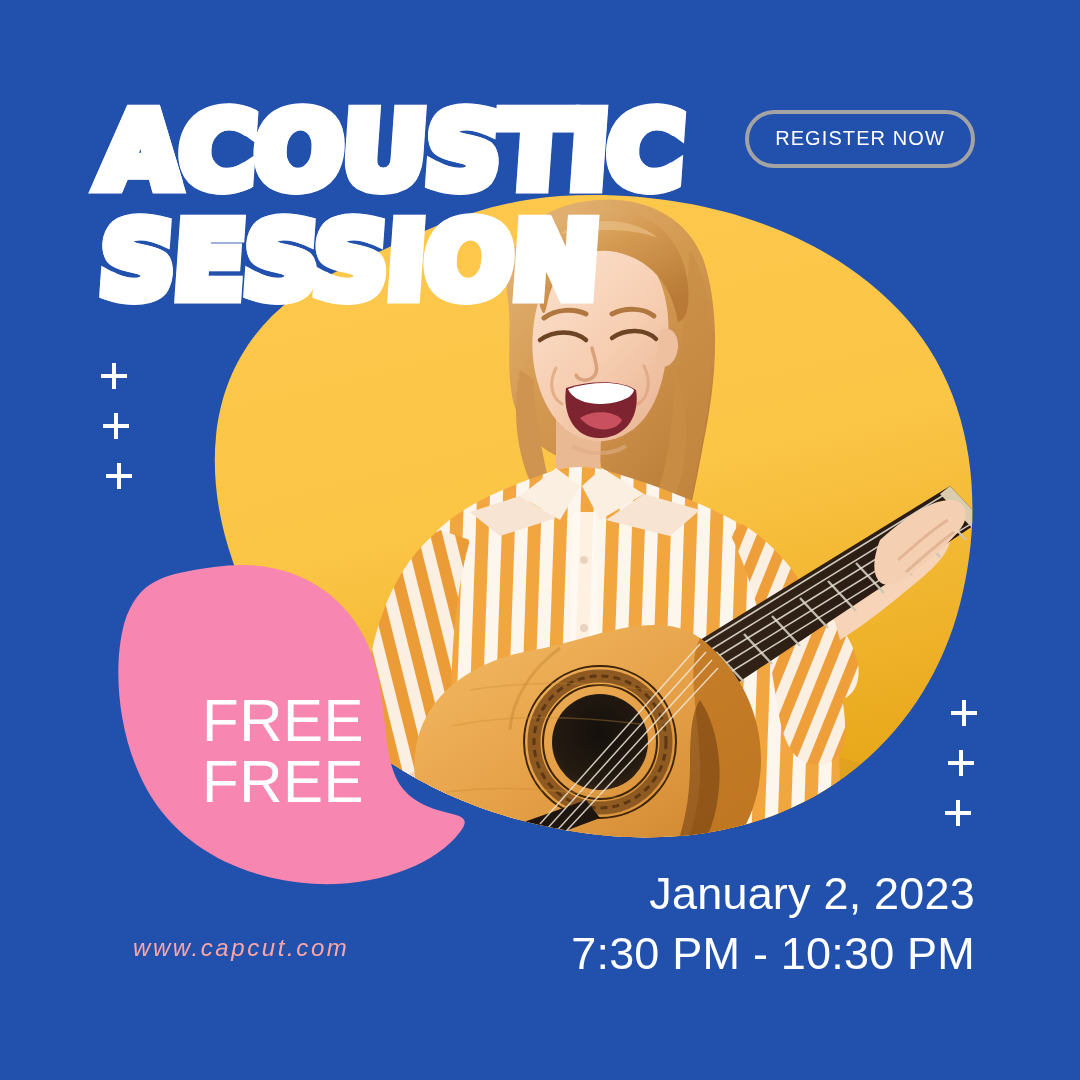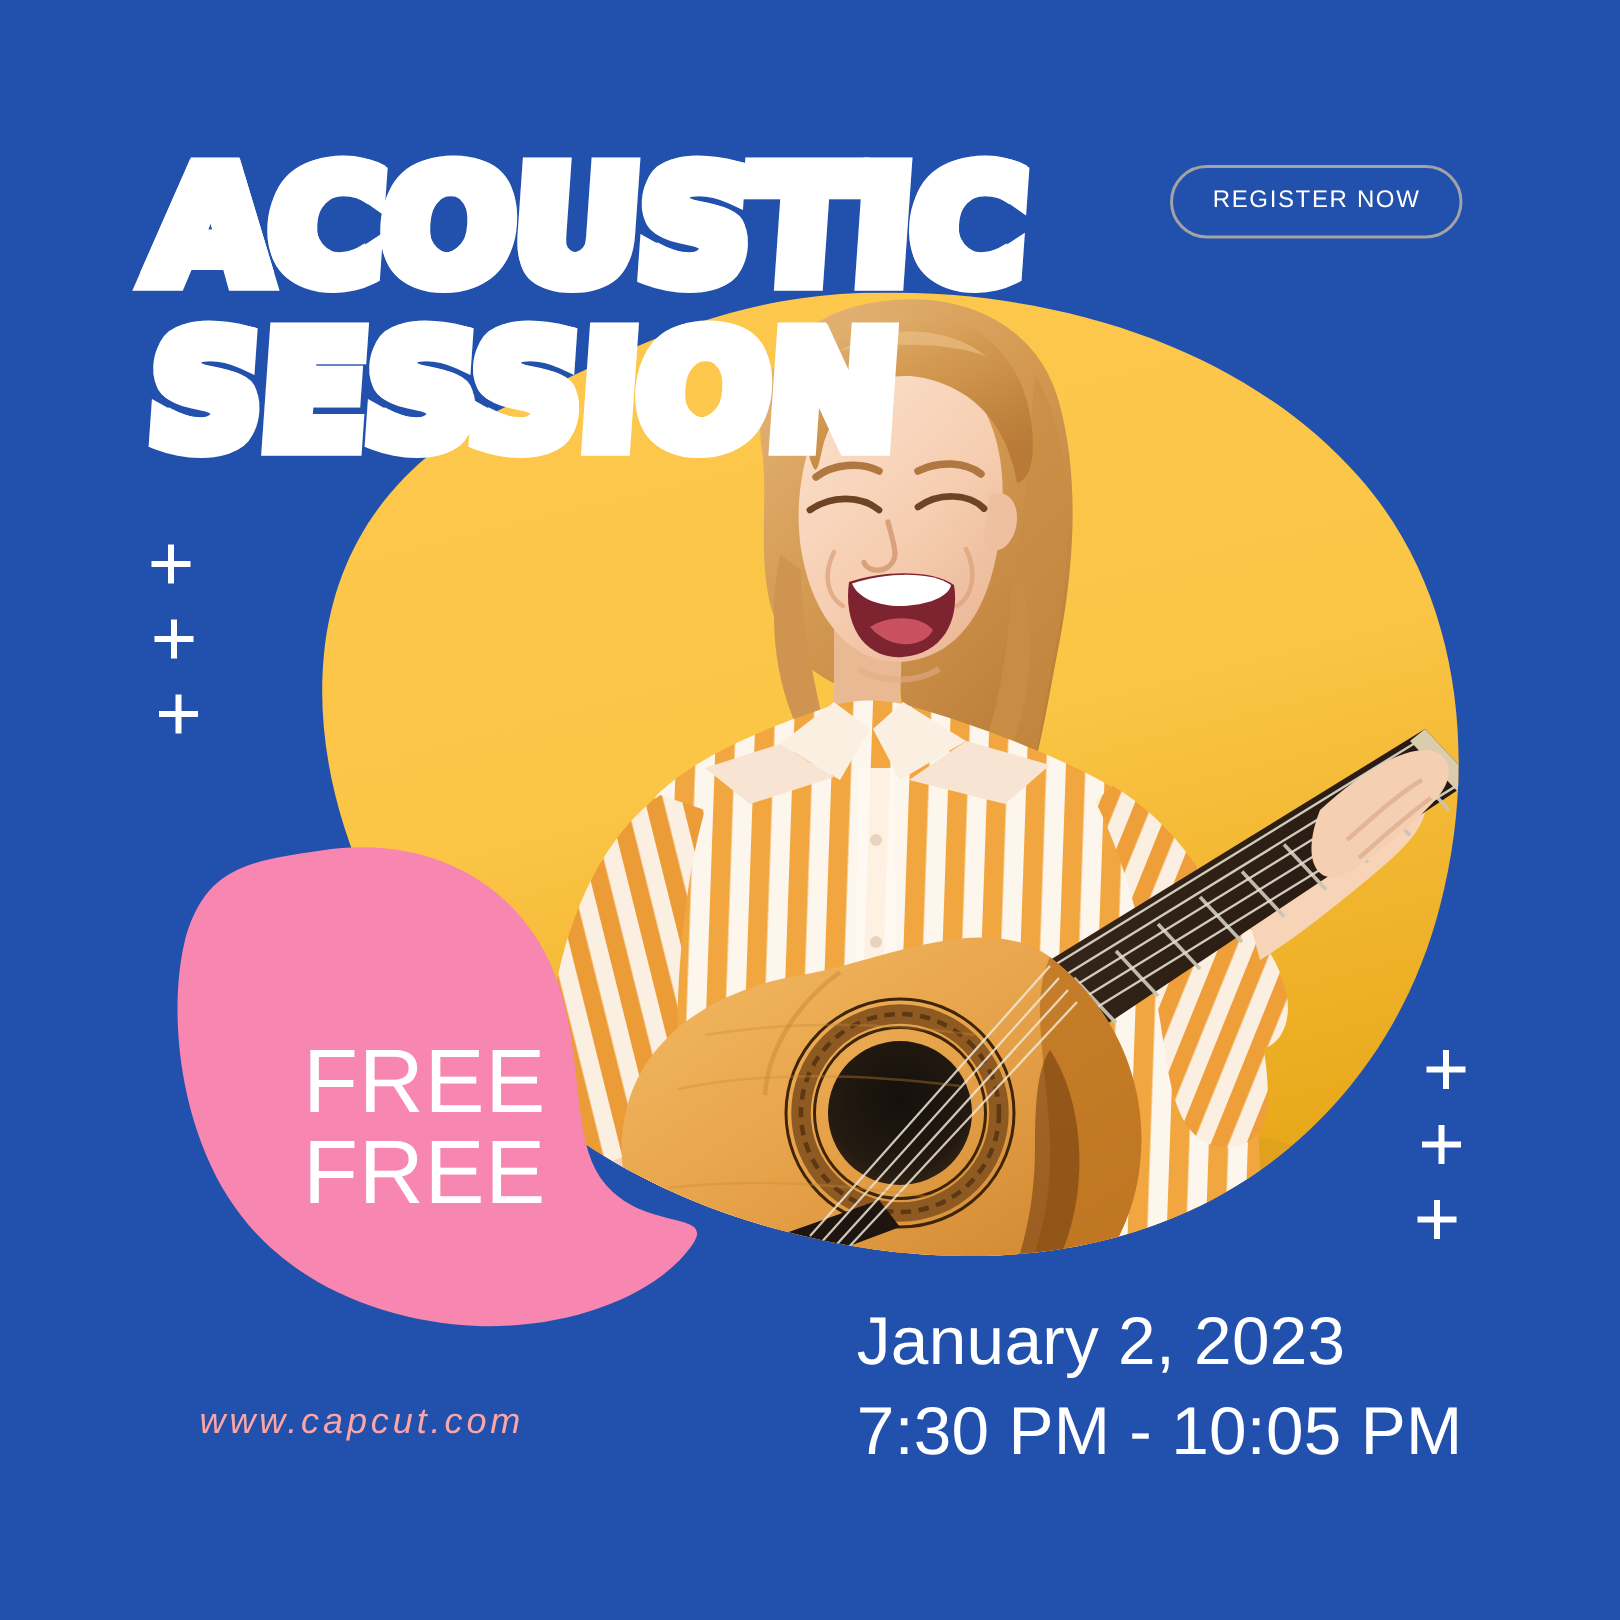--- a/index.html
+++ b/index.html
@@ -40,24 +40,24 @@
        5px 5px 0 #fff, -5px 5px 0 #fff,
        5px -5px 0 #fff, -5px -5px 0 #fff;
   }
   .title-line.l2{margin-top:14px;}
 
   
   .register-btn{
     position:absolute;right:105px;top:110px;
     z-index:60;
     padding:13px 26px 14px;
-    border:2px solid #a3a3a3;
+    border:4px solid #a3a3a3;
     border-radius:999px;
     color:#ffffff;
-    font-size:16px;
+    font-size:20px;
     letter-spacing:1.1px;
     font-weight:400;
     background:transparent;
     white-space:nowrap;
     cursor:pointer;
     font-family:"Liberation Sans", sans-serif;
   }
 
   
   .free-entry{
@@ -72,21 +72,21 @@
     font-size:60px;
     line-height:1.02;
     letter-spacing:0.5px;
   }
   .free-entry .fe-2{display:block;}
 
   
   .datetime{
     position:absolute;right:105px;bottom:95px;
     z-index:60;
-    text-align:left;
+    text-align:right;
     color:#ffffff;
     font-weight:300;
     font-size:45px;
     line-height:1.35;
     letter-spacing:0.2px;
     font-family:"Liberation Sans", sans-serif;
   }
   .datetime span{display:block;white-space:nowrap;}
 
   
@@ -437,21 +437,21 @@
 
   <div class="register-btn">REGISTER NOW</div>
 
   <div class="free-entry">
     <span class="fe-1">FREE</span>
     <span class="fe-2">FREE</span>
   </div>
 
   <div class="datetime">
     <span>January 2, 2023</span>
-    <span>7:30 PM - 10:05 PM</span>
+    <span>7:30 PM - 10:30 PM</span>
   </div>
 
   <div class="website">www.capcut.com</div>
 
   <div class="plus p-l1"></div>
   <div class="plus p-l2"></div>
   <div class="plus p-l3"></div>
   <div class="plus p-r1"></div>
   <div class="plus p-r2"></div>
   <div class="plus p-r3"></div>

